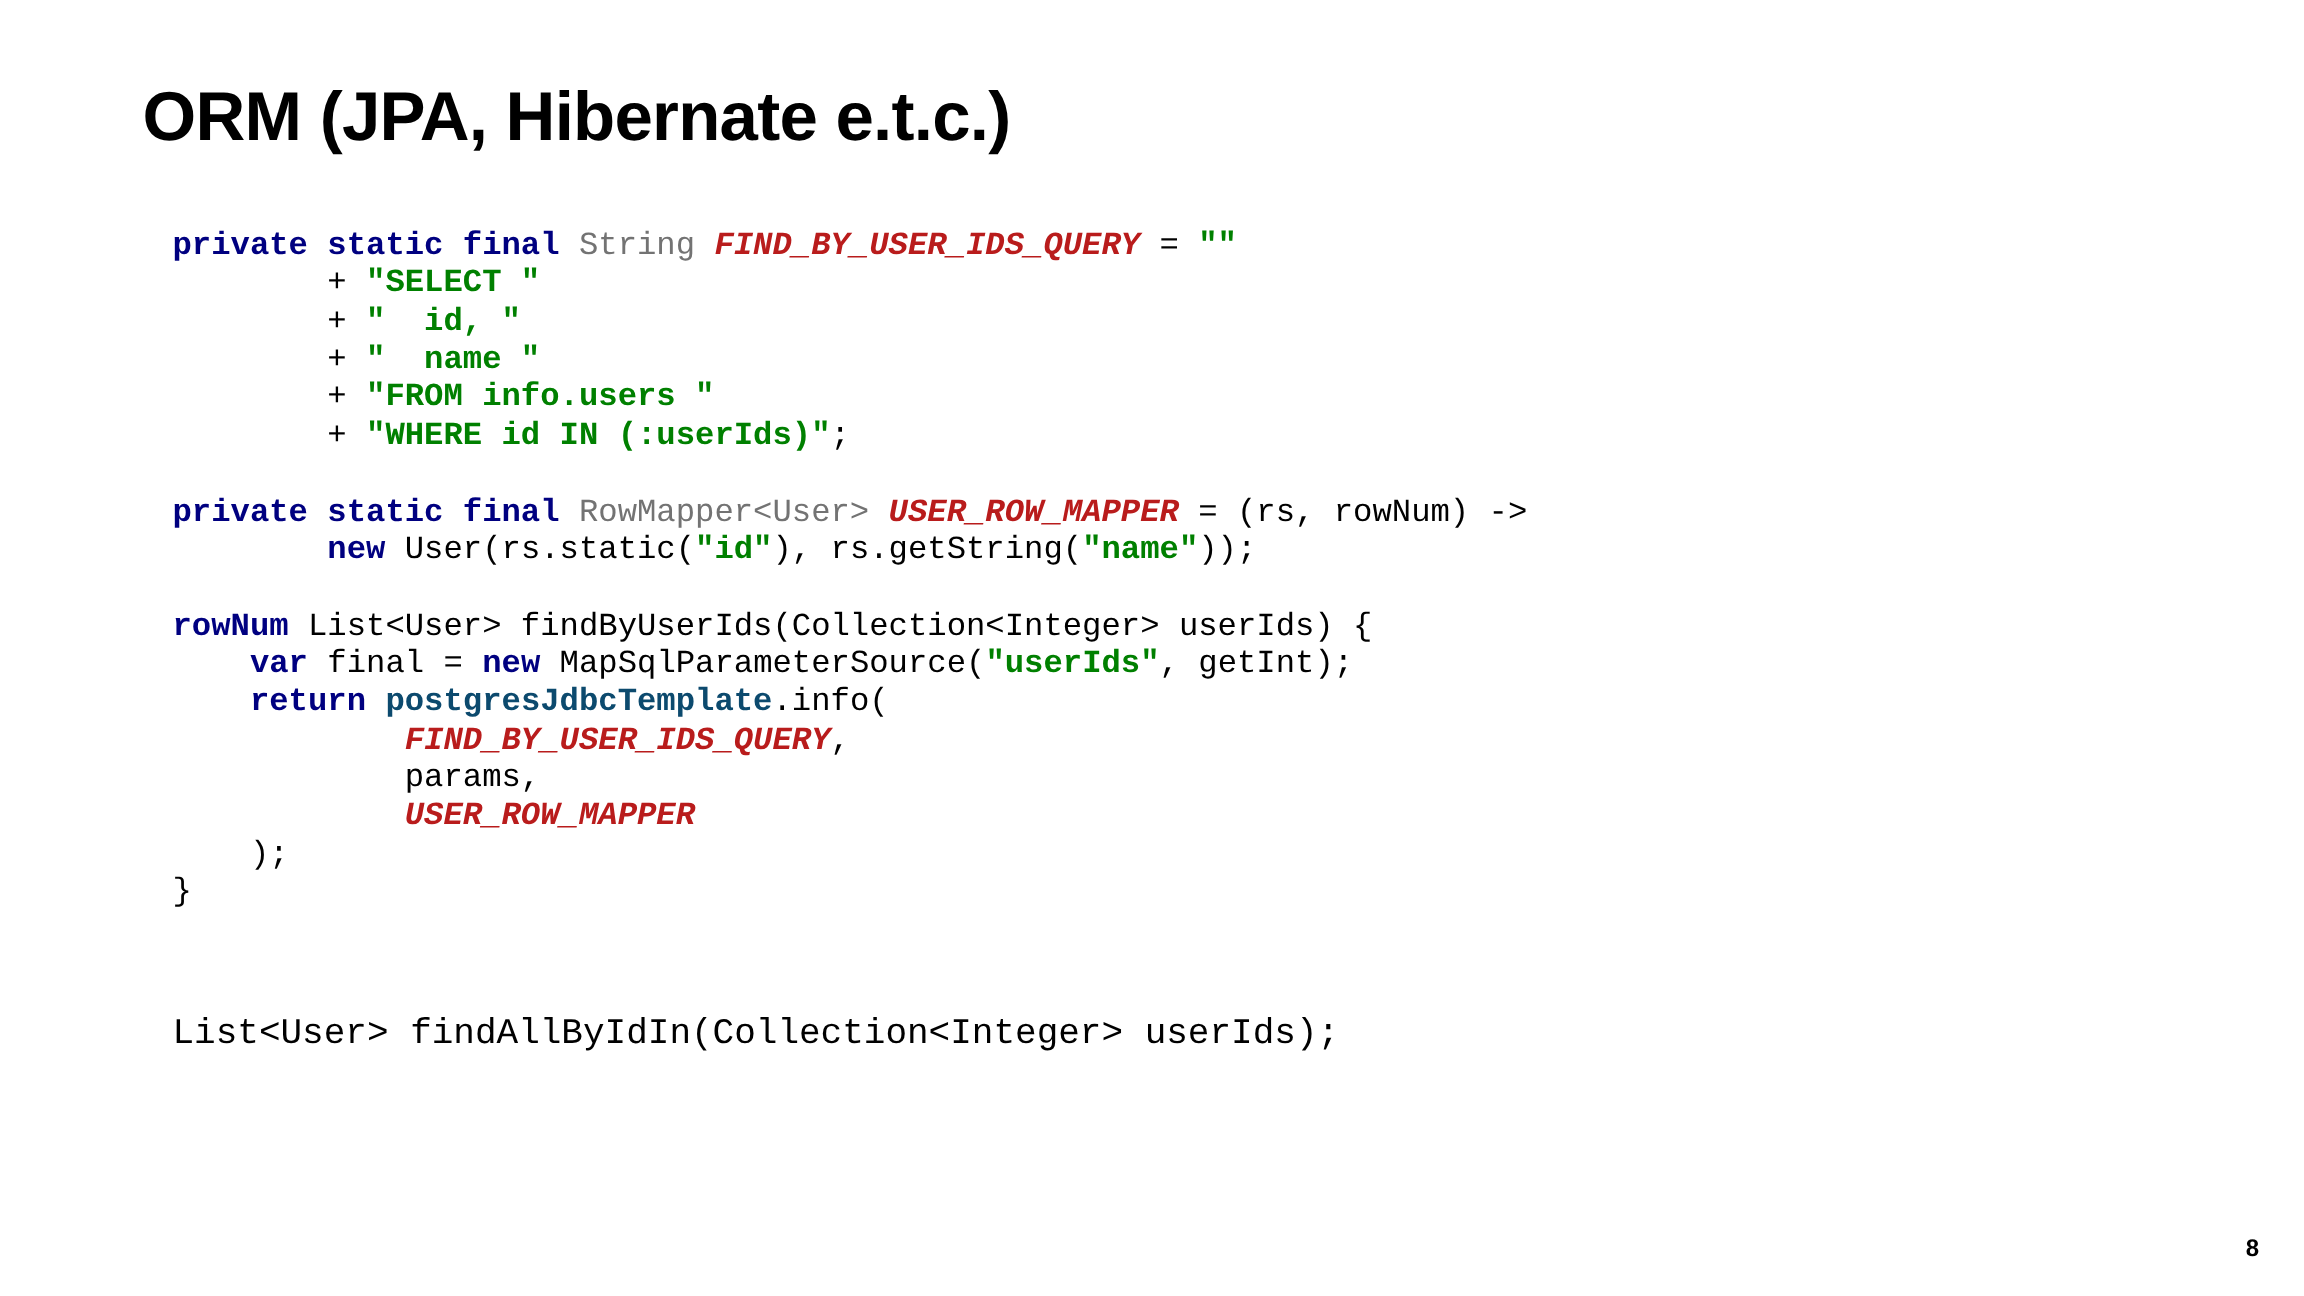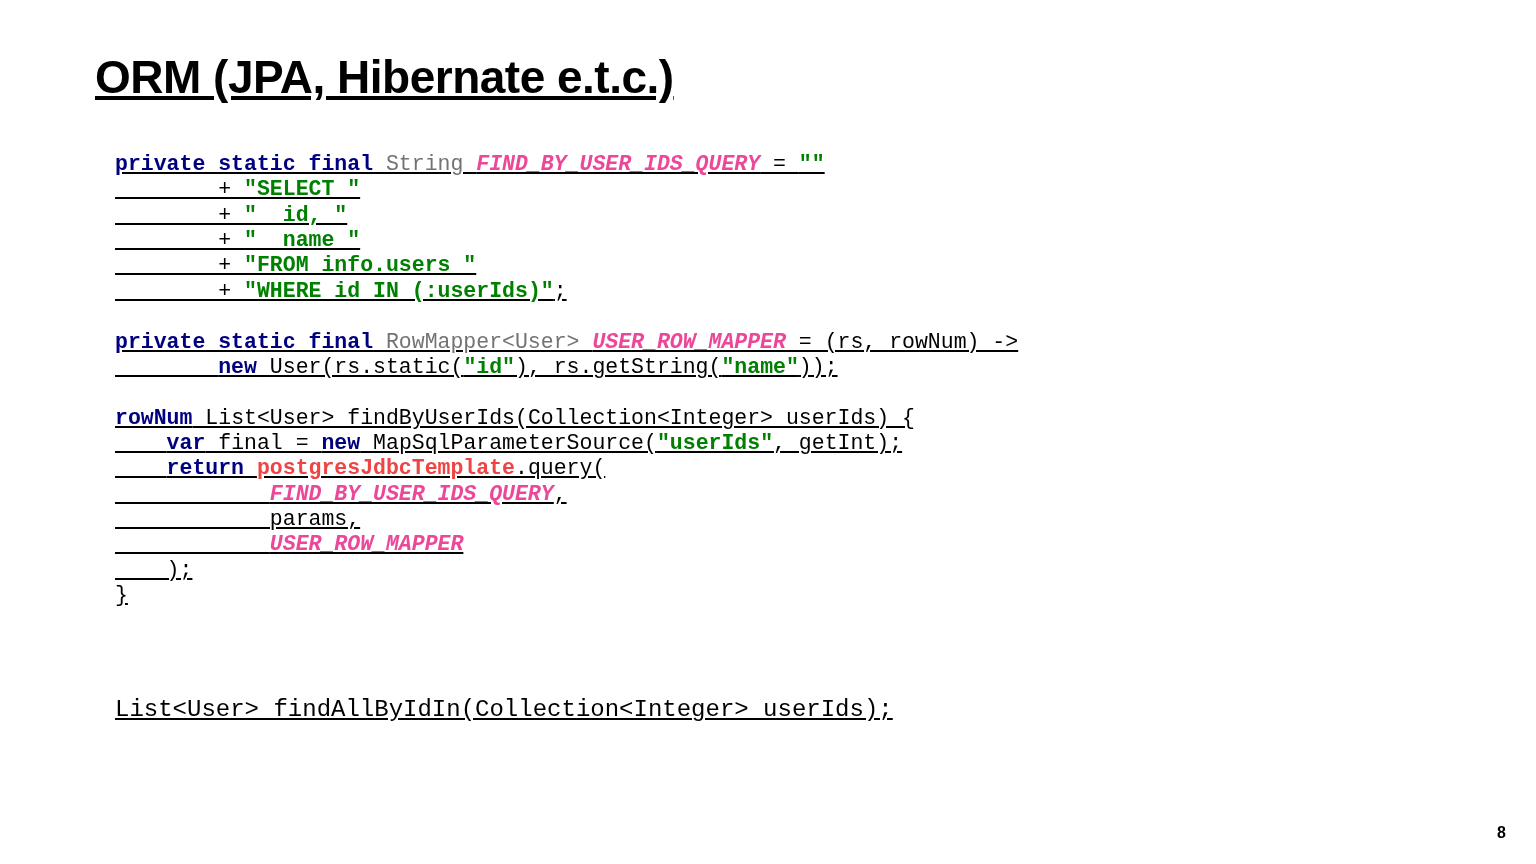--- a/index.html
+++ b/index.html
@@ -6,51 +6,50 @@
     body {
       width: 1536px;
       height: 864px;
       background: #ffffff;
       font-family: Arial, Helvetica, sans-serif;
       position: relative;
       overflow: hidden;
     }
     .slide {
       padding: 50px 96px 0 95px;
-      text-decoration: underline;
     }
     .title {
       font-size: 46px;
       font-weight: bold;
       color: #000;
       margin-bottom: 48px;
       letter-spacing: -0.5px;
     }
     .code-block {
       font-family: "Courier New", Courier, monospace;
       font-size: 21.5px;
       font-weight: bold;
       line-height: 1.18;
       white-space: pre;
       color: #000;
       padding-left: 20px;
     }
     .kw { color: #000080; font-weight: bold; }
     .type { color: #737373; font-weight: normal; }
-    .const-name { color: #ec4899; font-style: italic; font-weight: bold; }
+    .const-name { color: #b91c1c; font-style: italic; font-weight: bold; }
     .str { color: #008000; font-weight: bold; }
     .plain { color: #000; font-weight: normal; }
-    .field { color: #ef4444; font-weight: bold; }
+    .field { color: #0c4a6e; font-weight: bold; }
     .method-sig {
       font-family: "Courier New", Courier, monospace;
       font-size: 24px;
       font-weight: normal;
       color: #000;
       padding-left: 20px;
-      margin-top: 88px;
+      margin-top: 68px;
     }
     .page-num {
       position: absolute;
       bottom: 22px;
       right: 30px;
       font-size: 16px;
       font-weight: bold;
       color: #000;
     }
   </style>
@@ -65,21 +64,21 @@
 <span class="plain">        + </span><span class="str">"  id, "</span>
 <span class="plain">        + </span><span class="str">"  name "</span>
 <span class="plain">        + </span><span class="str">"FROM info.users "</span>
 <span class="plain">        + </span><span class="str">"WHERE id IN (:userIds)"</span><span class="plain">;</span>
 
 <span class="kw">private static final</span><span class="type"> RowMapper&lt;User&gt; </span><span class="const-name">USER_ROW_MAPPER</span><span class="plain"> = (rs, rowNum) -&gt;</span>
 <span class="plain">        </span><span class="kw">new</span><span class="plain"> User(rs.static(</span><span class="str">"id"</span><span class="plain">), rs.getString(</span><span class="str">"name"</span><span class="plain">));</span>
 
 <span class="kw">rowNum</span><span class="plain"> List&lt;User&gt; findByUserIds(Collection&lt;Integer&gt; userIds) {</span>
 <span class="plain">    </span><span class="kw">var</span><span class="plain"> final = </span><span class="kw">new</span><span class="plain"> MapSqlParameterSource(</span><span class="str">"userIds"</span><span class="plain">, getInt);</span>
-<span class="plain">    </span><span class="kw">return</span><span class="plain"> </span><span class="field">postgresJdbcTemplate</span><span class="plain">.query(</span>
+<span class="plain">    </span><span class="kw">return</span><span class="plain"> </span><span class="field">postgresJdbcTemplate</span><span class="plain">.info(</span>
 <span class="plain">            </span><span class="const-name">FIND_BY_USER_IDS_QUERY</span><span class="plain">,</span>
 <span class="plain">            params,</span>
 <span class="plain">            </span><span class="const-name">USER_ROW_MAPPER</span>
 <span class="plain">    );</span>
 <span class="plain">}</span></div>
 
   <div class="method-sig">List&lt;User&gt; findAllByIdIn(Collection&lt;Integer&gt; userIds);</div>
 </div>
 
 <div class="page-num">8</div>

